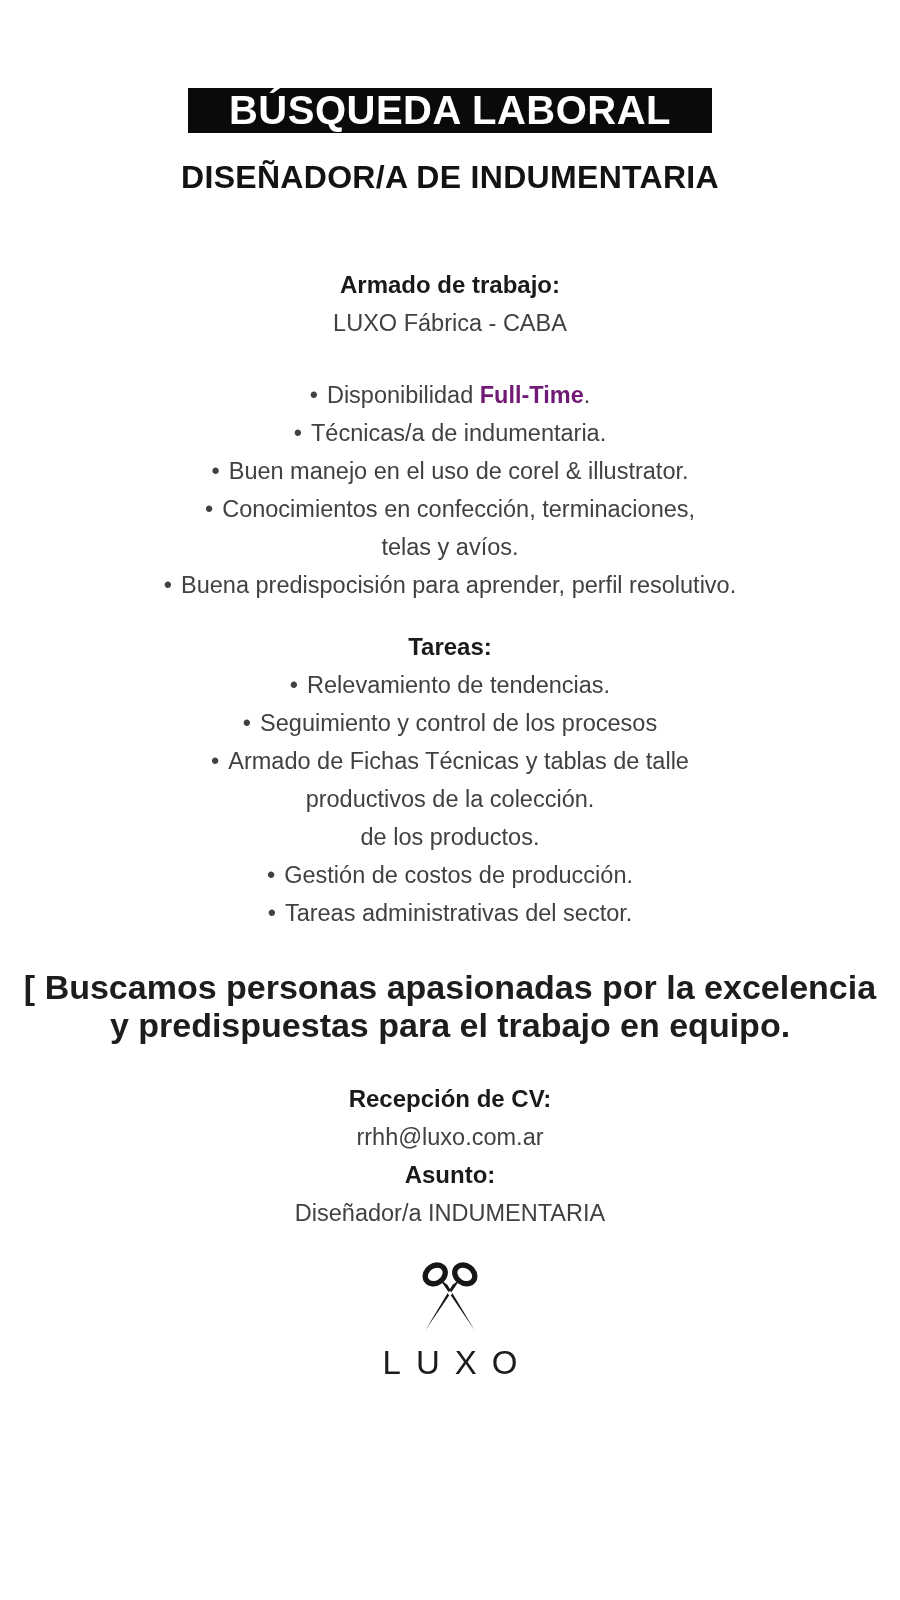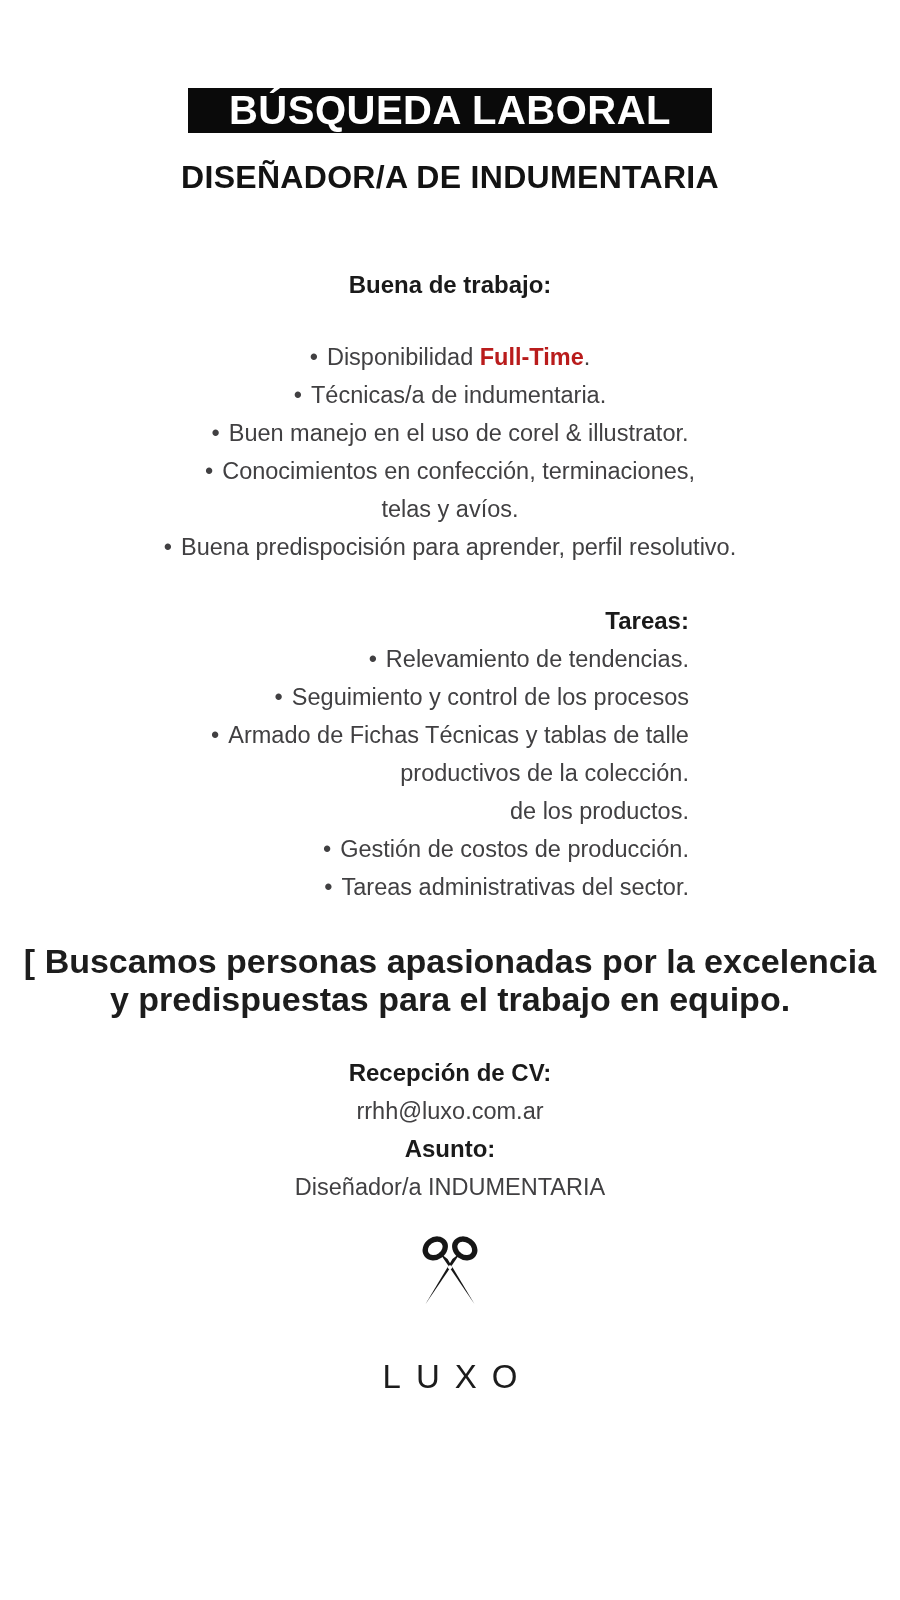--- a/index.html
+++ b/index.html
@@ -19,51 +19,52 @@
   .job-title{
     margin-top:26px;font-size:32px;font-weight:bold;color:#131313;
     letter-spacing:0.3px;white-space:nowrap;
   }
 
   .line{font-size:23.5px;line-height:38px;white-space:nowrap;color:#414042;}
   .label{font-size:24px;line-height:38px;font-weight:bold;color:#1a1a1a;}
 
   .sec-location{margin-top:70px;}
   .sec-requirements{margin-top:34px;}
-  .sec-tasks{margin-top:36px;text-align:right;}
+  .sec-tasks{margin-top:24px;}
 
   .marker:not(:empty){margin-right:9px;}
-  .line b{font-weight:bold;color:#b91c1c;}
+  .line b{font-weight:bold;color:#701a75;}
 
   .values-note{margin-top:36px;}
   .values-note .line{font-size:34px;font-weight:bold;color:#1d1d1d;line-height:38px;}
 
   .sec-cv{margin-top:36px;}
   .sec-subject{}
 
-  .brand{margin-top:26px;display:flex;flex-direction:column;align-items:center;gap:40px;}
+  .brand{margin-top:26px;display:flex;flex-direction:column;align-items:center;}
   .brand svg{display:block;}
   .wordmark{
     margin-top:4px;font-size:33px;color:#1c1c1c;font-weight:500;
     letter-spacing:15px;padding-left:15px;white-space:nowrap;
   }
 </style>
 </head>
 <body>
 
 <div class="poster">
 
   <div class="banner">
     <span>BÚSQUEDA LABORAL</span>
   </div>
 
   <div class="job-title">DISEÑADOR/A DE INDUMENTARIA</div>
 
   <div class="sec-location">
-    <div class="label">Buena de trabajo:</div>
+    <div class="label">Armado de trabajo:</div>
+    <div class="line">LUXO Fábrica - CABA</div>
   </div>
 
   <div class="sec-requirements">
     <div class="line"><span class="marker">•</span><span>Disponibilidad </span><b>Full-Time</b><span>.</span></div>
     <div class="line"><span class="marker">•</span><span>Técnicas/a de indumentaria.</span></div>
     <div class="line"><span class="marker">•</span><span>Buen manejo en el uso de corel &amp; illustrator.</span></div>
     <div class="line"><span class="marker">•</span><span>Conocimientos en confección, terminaciones,</span></div>
     <div class="line"><span class="marker"></span><span>telas y avíos.</span></div>
     <div class="line"><span class="marker">•</span><span>Buena predispocisión para aprender, perfil resolutivo.</span></div>
   </div>

